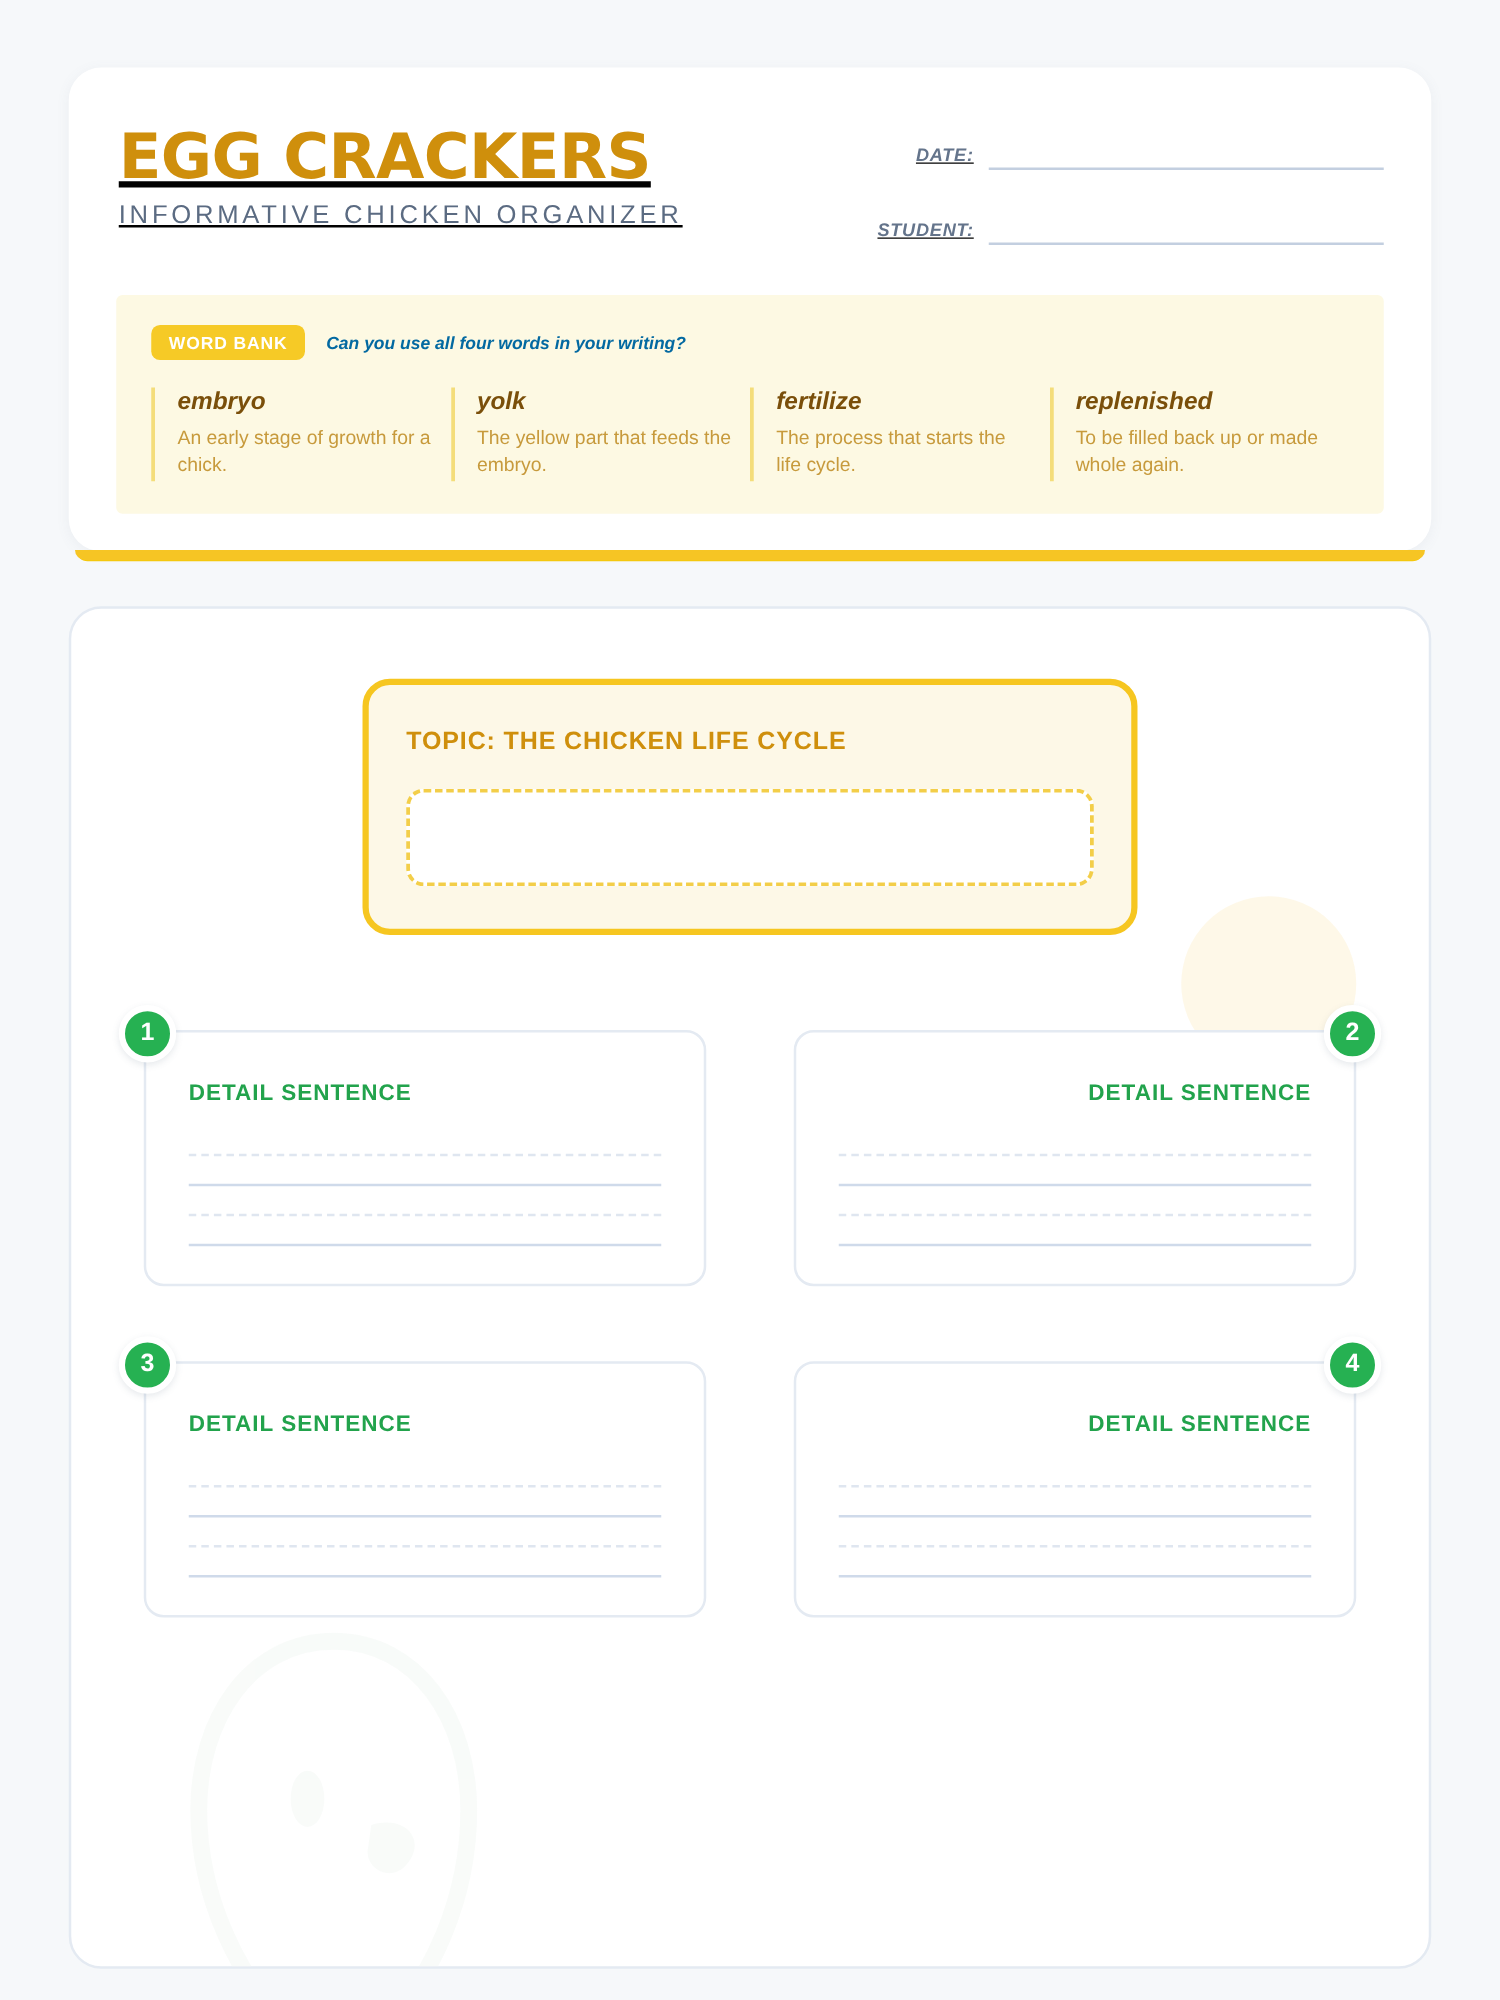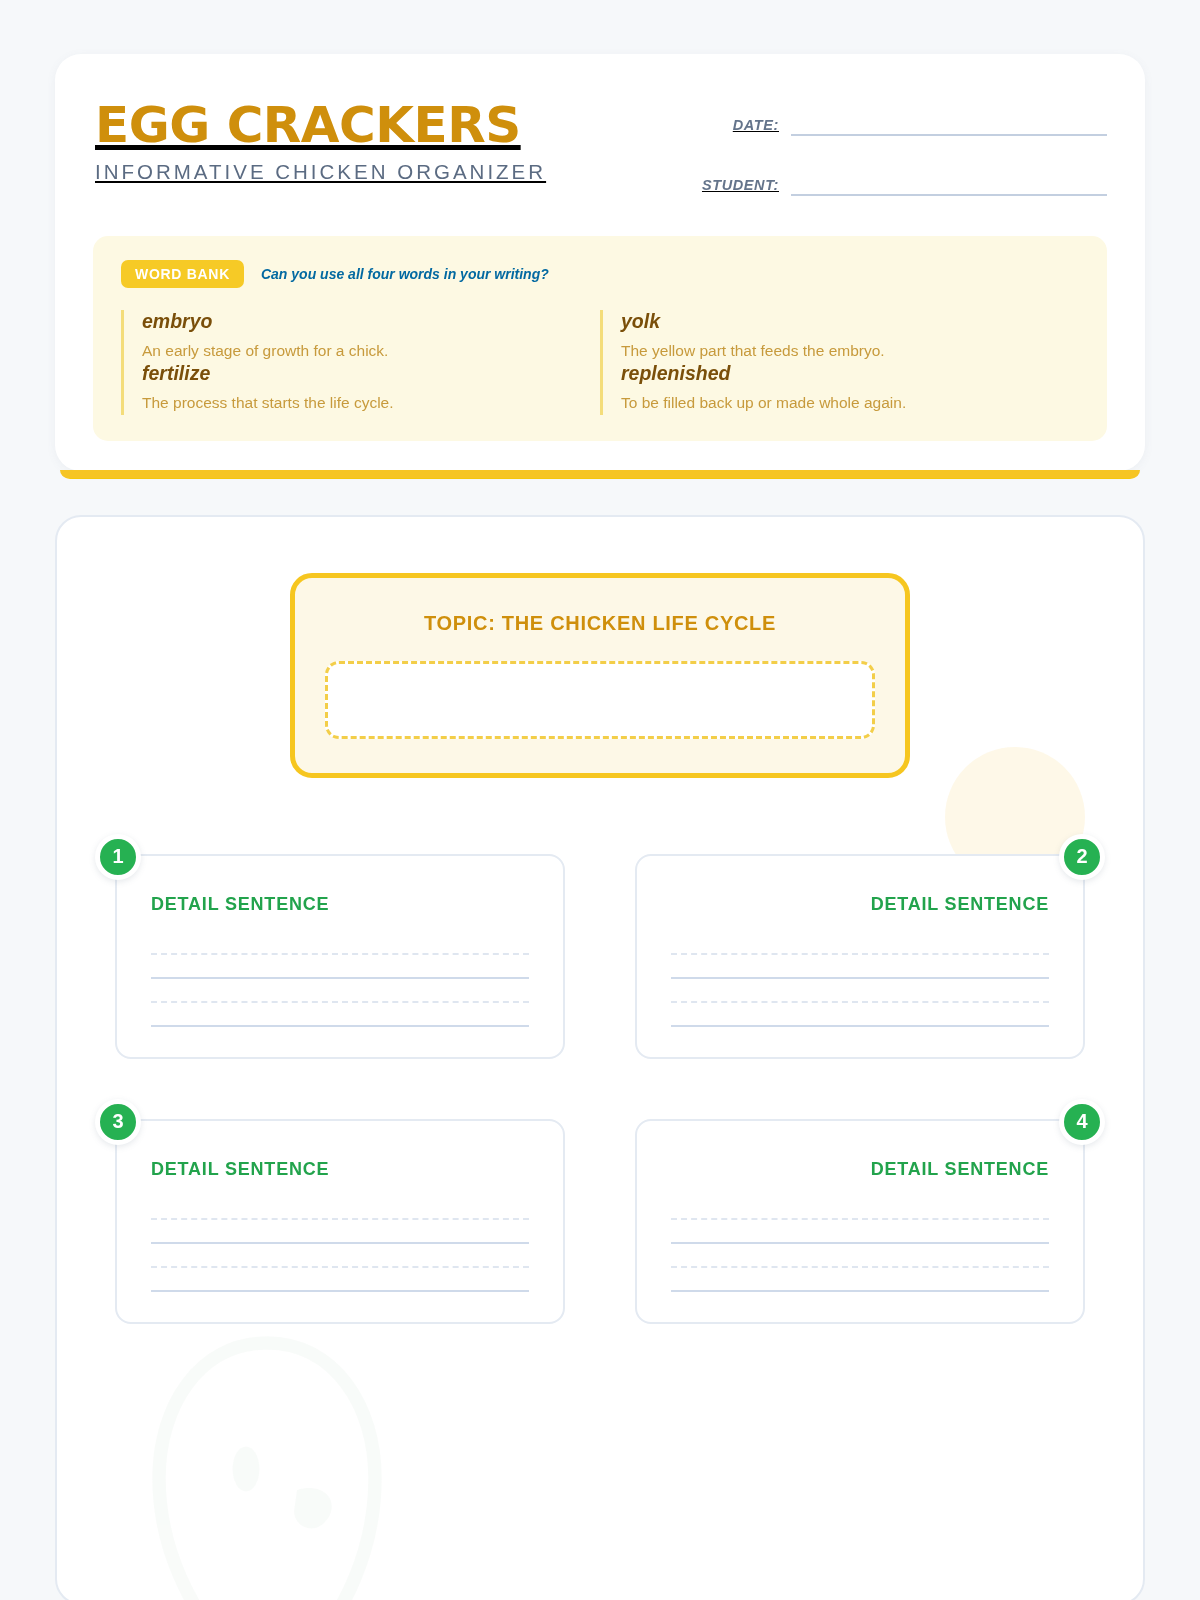--- a/index.html
+++ b/index.html
@@ -92,21 +92,21 @@
   .meta-line {
     width: 316px;
     height: 26px;
     border-bottom: 2px solid #c3cfe0;
   }
 
   
   .wordbank {
     margin-top: 40px;
     background: #fdf9e3;
-    border-radius: 15px;
+    border-radius: 5px;
     padding: 24px 28px 26px 28px;
   }
   .wb-head {
     display: flex;
     align-items: center;
     margin-bottom: 22px;
   }
   .wb-badge {
     background: #f6ca26;
     color: #ffffff;
@@ -120,21 +120,21 @@
   .wb-prompt {
     margin-left: 17px;
     font-size: 14px;
     font-weight: 700;
     font-style: italic;
     color: #0369a1;
   }
 
   .wb-grid {
     display: grid;
-    grid-template-columns: repeat(2, 1fr);
+    grid-template-columns: repeat(4, 1fr);
     gap: 0;
   }
   .wb-item {
     border-left: 3px solid #f4dd7a;
     padding-left: 18px;
     padding-right: 14px;
   }
   .wb-term {
     font-size: 19.5px;
     font-weight: 700;
@@ -180,21 +180,21 @@
     display: flex;
     justify-content: center;
     margin-bottom: 76px;
   }
   .topic-box {
     width: 620px;
     background: #fdf8e7;
     border: 5px solid #f6c620;
     border-radius: 22px;
     padding: 34px 30px 34px 30px;
-    text-align: center;
+    text-align: left;
   }
   .topic-title {
     font-size: 20px;
     font-weight: 700;
     letter-spacing: 0.7px;
     color: #cf8f0c;
     margin-bottom: 26px;
   }
   .topic-input {
     height: 78px;

